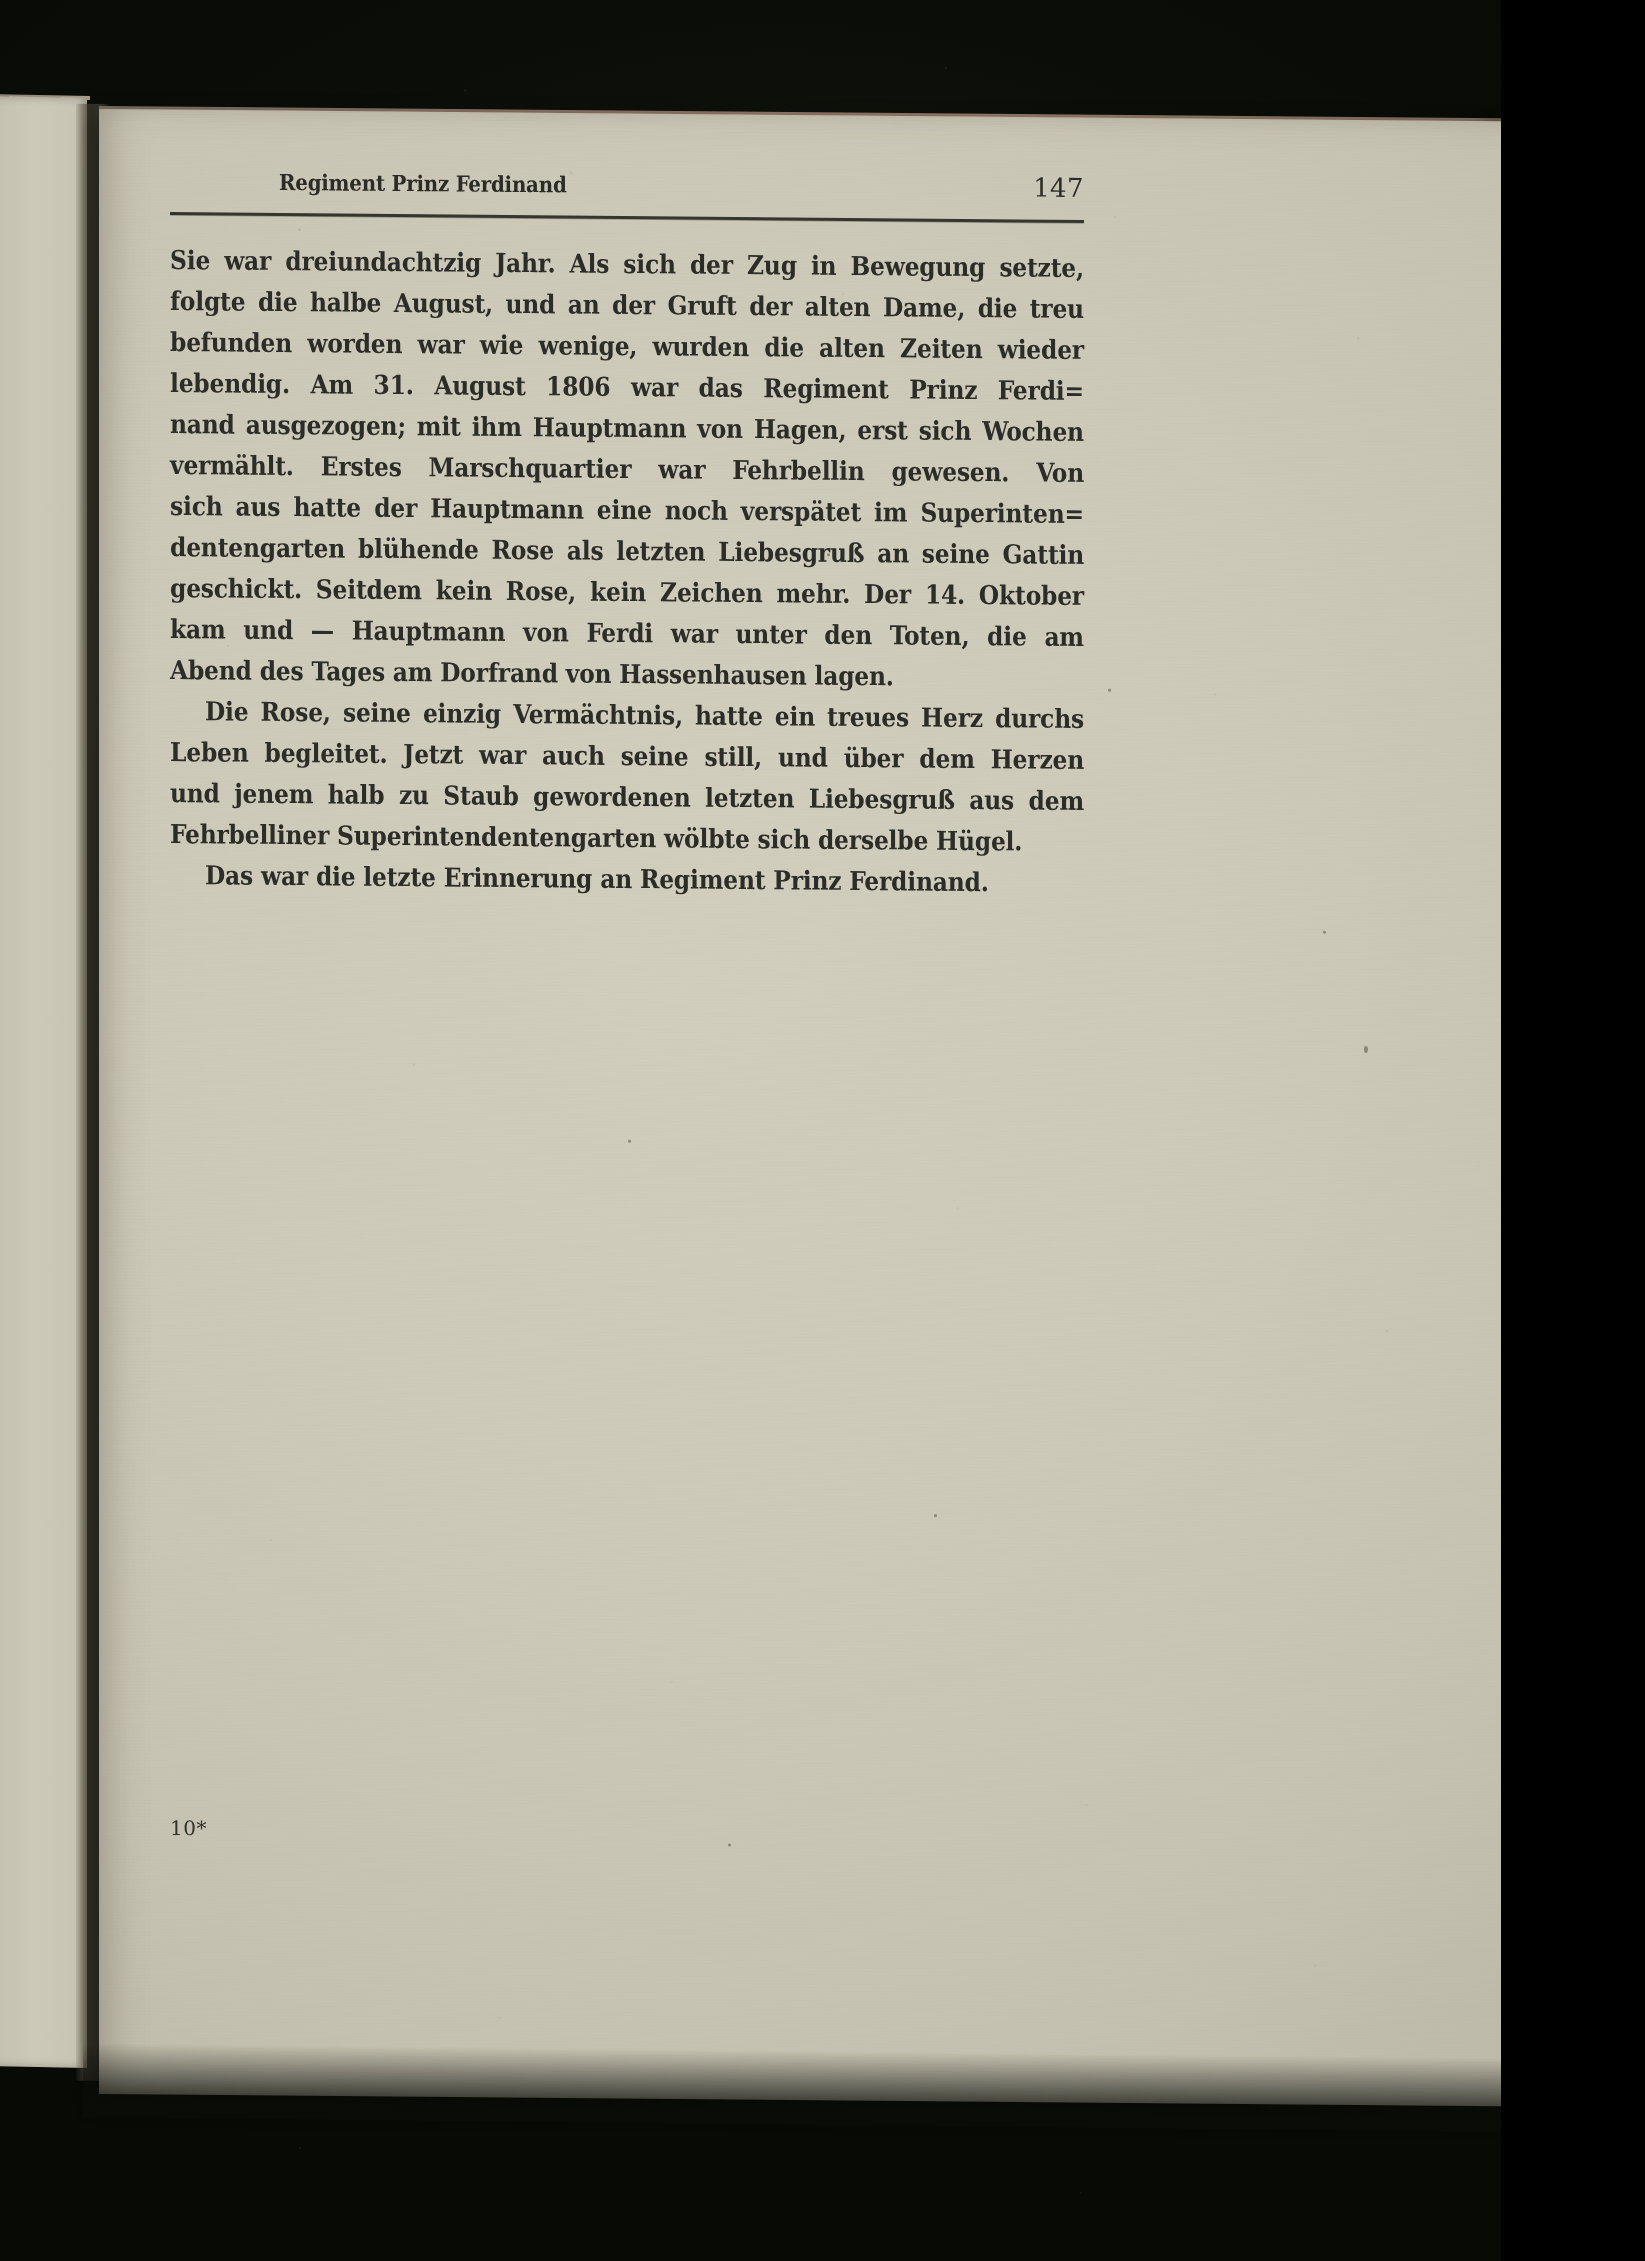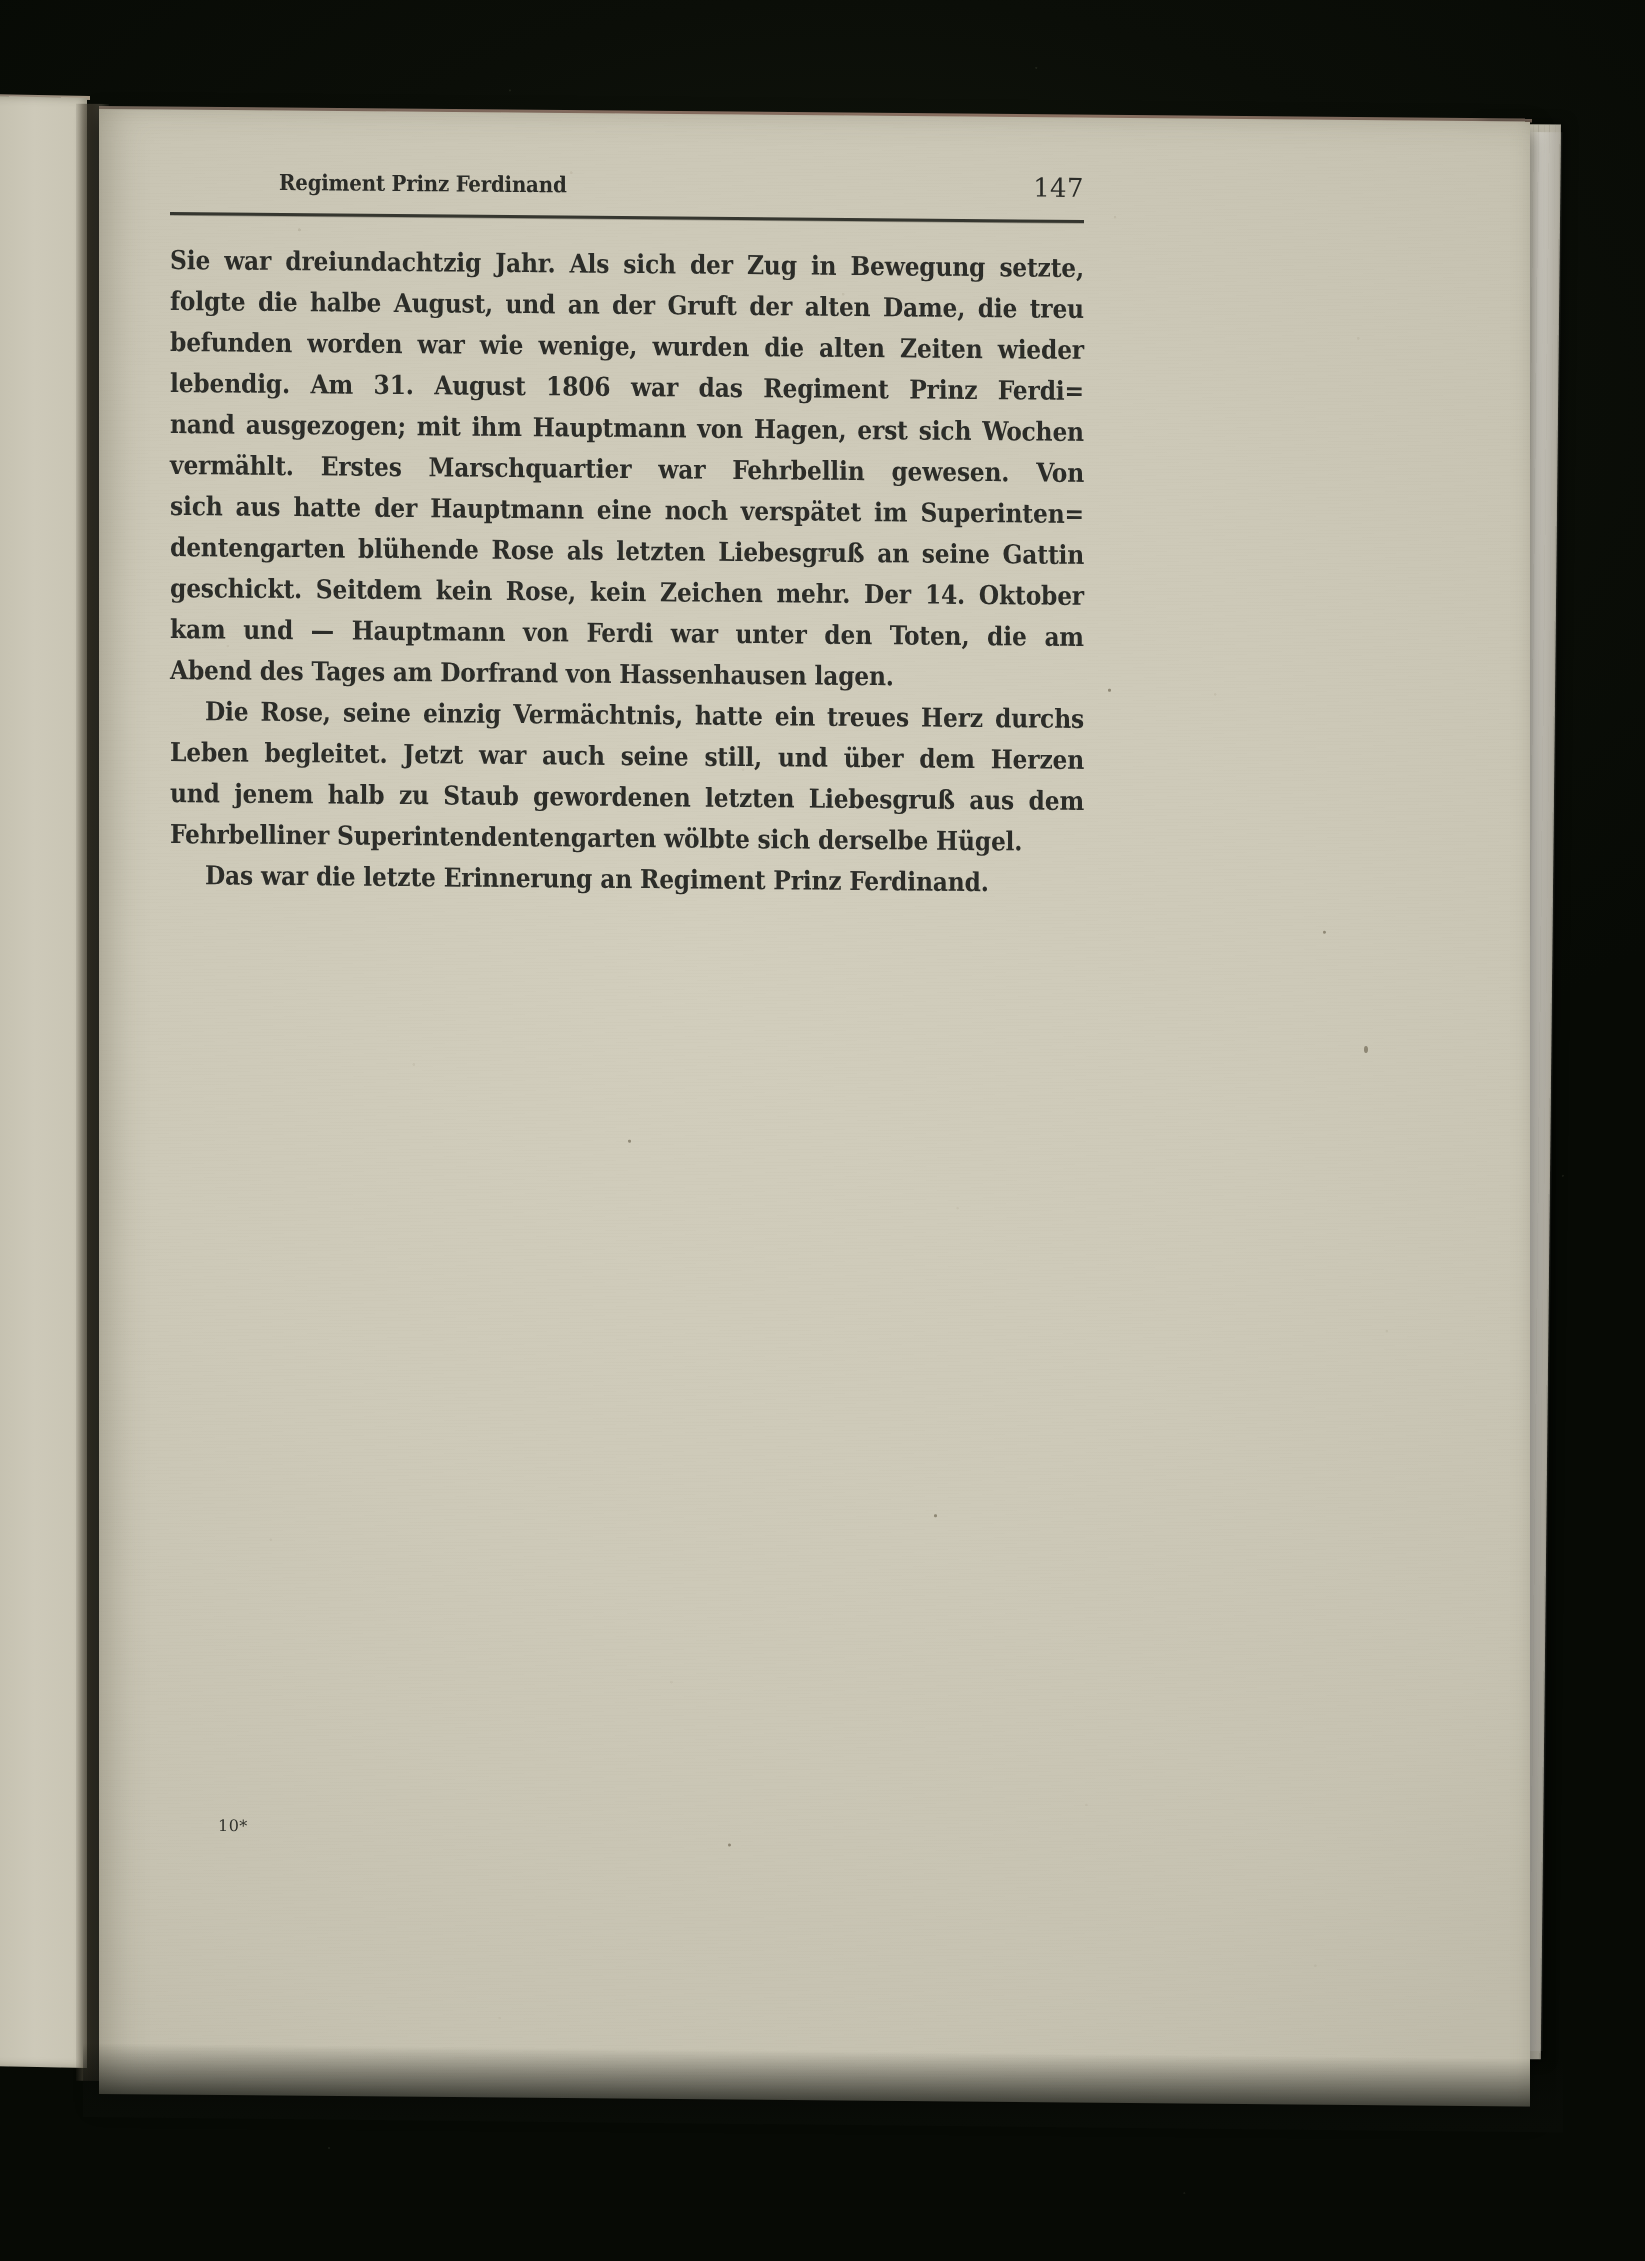--- a/index.html
+++ b/index.html
@@ -3,21 +3,21 @@
 <meta charset="utf-8">
 <style>
   html, body {
     margin: 0;
     padding: 0;
     background: #000000;
   }
 
   #scene {
     position: relative;
-    width: 1645px;
+    width: 1501px;
     height: 2261px;
     overflow: hidden;
     background: #090c07;
     font-family: "DejaVu Serif", "Liberation Serif", serif;
   }
 
   
   .backdrop {
     position: absolute;
     inset: 0;
@@ -279,24 +279,23 @@
     font-weight: 600;
     letter-spacing: -0.2px;
     font-stretch: condensed;
   }
 
   .signature-mark {
     position: absolute;
     left: 170px;
     top: 1816px;
     font-family: "DejaVu Serif", "Liberation Serif", serif;
-    font-size: 16px;
+    font-size: 20px;
     color: #31322c;
     letter-spacing: 0.5px;
-    margin-left: 48px;
   }
 
   
   .speck {
     position: absolute;
     background: rgba(90,80,60,.55);
     border-radius: 50%;
   }
 </style>
 </head>

